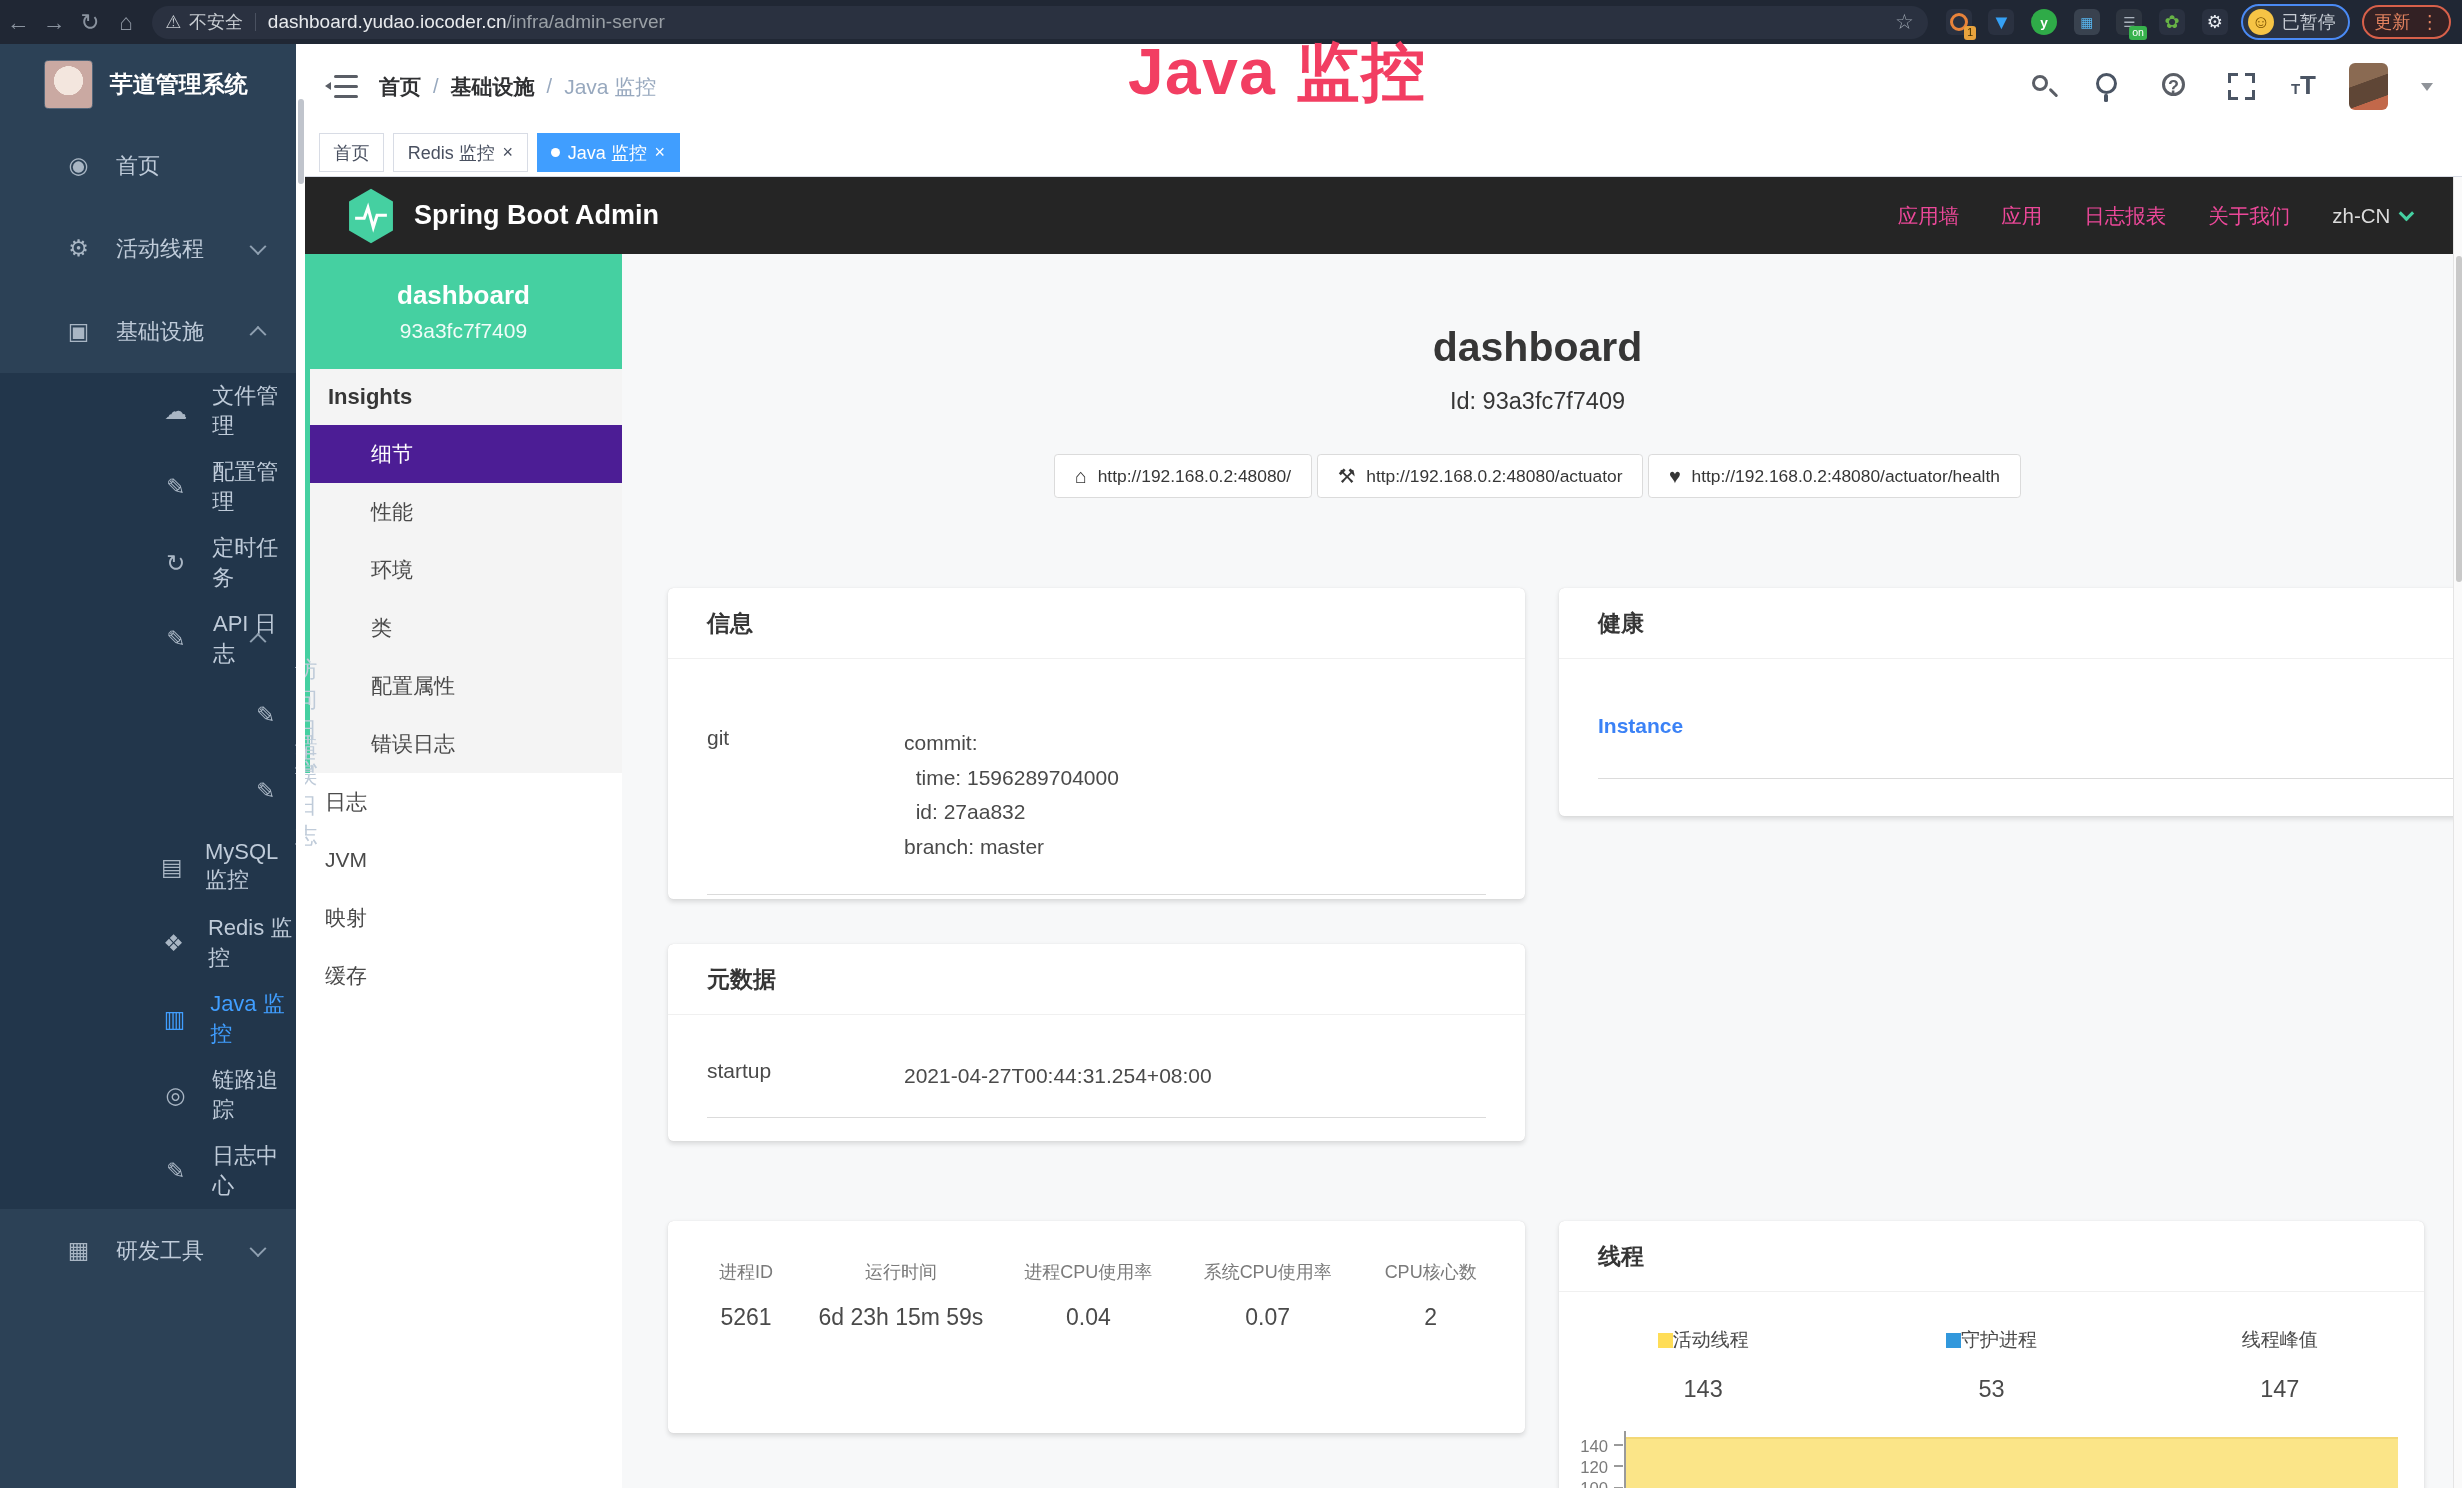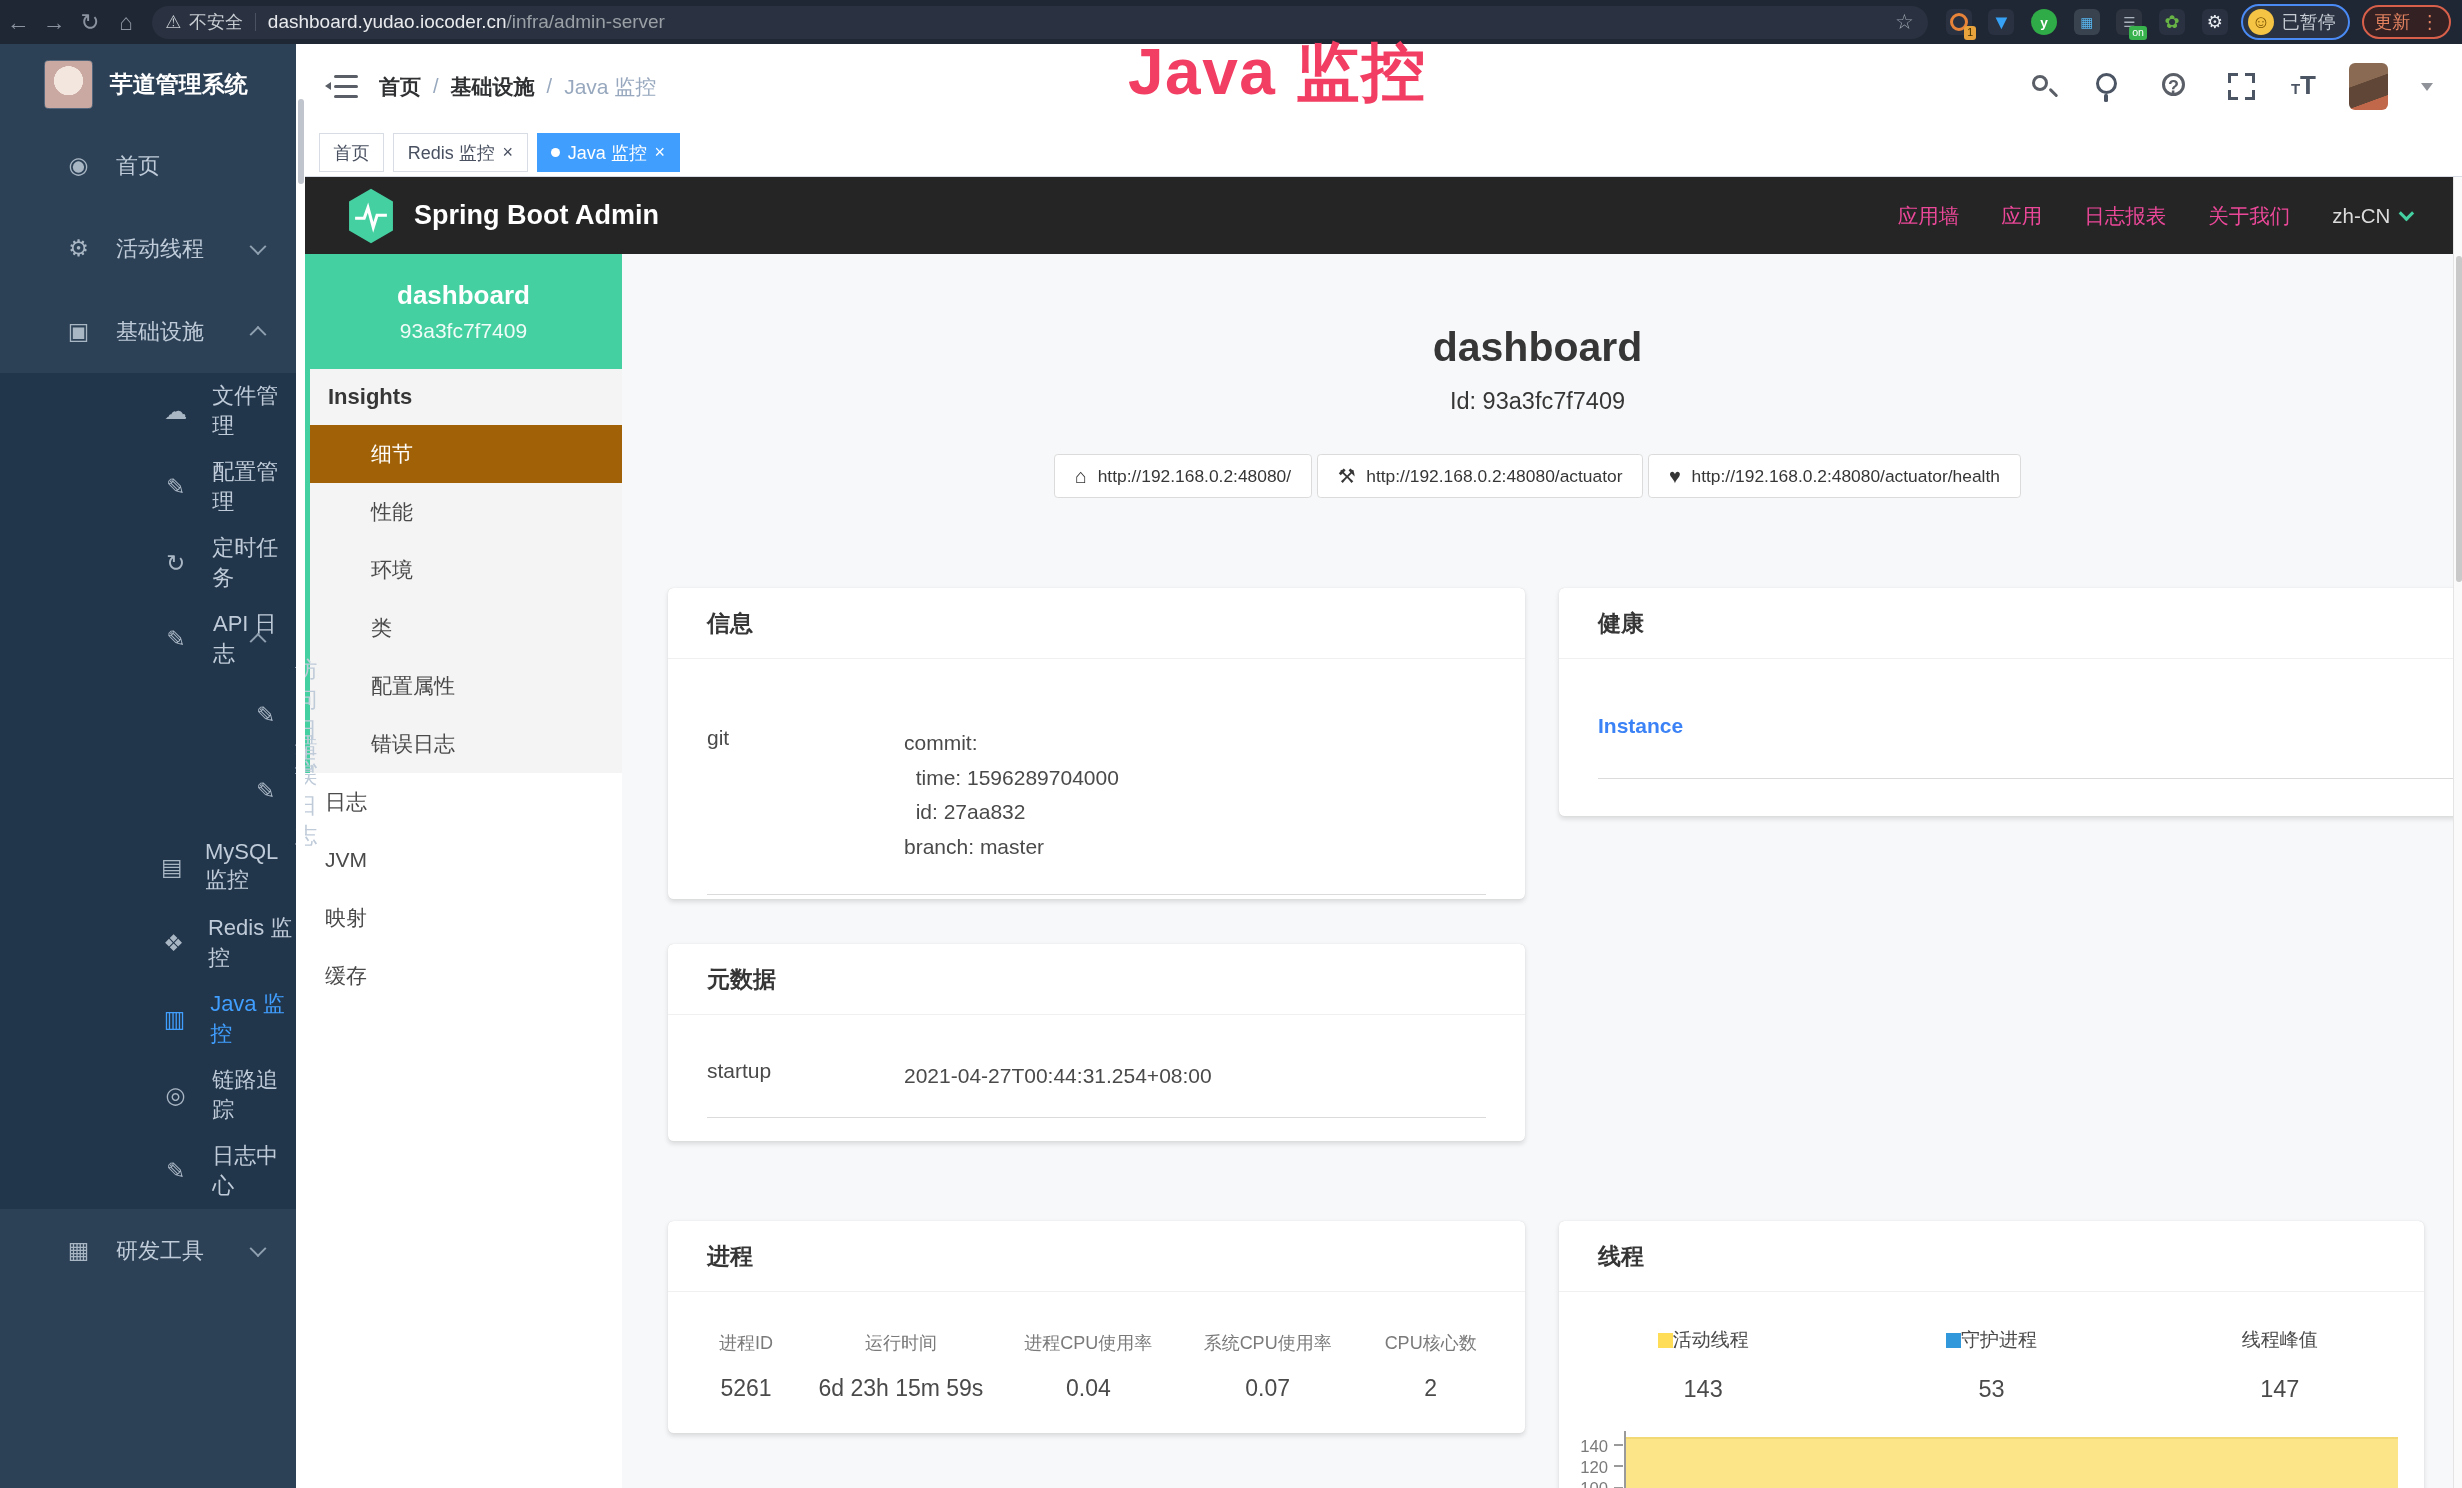--- a/index.html
+++ b/index.html
@@ -116,21 +116,21 @@
   #sba-sidebar { position:absolute; left:305px; top:254px; width:317px; height:1235px; background:#ffffff; z-index:2; }
   #instance-block { height:115px; background:#45d0a1; color:#fff; display:flex; flex-direction:column;
     align-items:center; justify-content:center; gap:7.6px; }
   #instance-block .n { font-size:26px; font-weight:700; }
   #instance-block .i { font-size:21px; color:rgba(255,255,255,.92); }
   #insights-group { background:#f4f4f4; border-left:5.3px solid #45d0a1; }
   #insights-label { height:56px; display:flex; align-items:center; padding-left:18px; font-size:22px; font-weight:700; color:#363636; }
   .sba-item { height:58px; display:flex; align-items:center; font-size:21px; color:#4a4a4a; cursor:pointer; }
   .sba-item.sub { padding-left:61px; }
   .sba-item.root { padding-left:20px; }
-  .sba-item.active { background:#a16207; color:#ffffff; }
+  .sba-item.active { background:#4c1d95; color:#ffffff; }
 
   
   #sba-main { position:absolute; left:622px; top:254px; width:1831px; height:1235px; background:#f7f8f9; z-index:1; }
   #inst-title { margin-top:70px; text-align:center; font-size:41px; font-weight:700; color:#363636; }
   #inst-id { margin-top:17px; text-align:center; font-size:23.5px; color:#363636; }
   #links-row { margin-top:39px; display:flex; justify-content:center; gap:4.6px; }
   .link-btn { height:44px; background:#fff; border:0.8px solid #dbdbdb; border-radius:3.8px; display:flex;
     align-items:center; gap:10.6px; padding:0 20px; font-size:17.4px; color:#363636; cursor:pointer; }
   .link-btn .lic { font-size:20px; color:#363636; }
 
@@ -423,23 +423,20 @@
     </div>
     <div class="kv-body" style="padding-top:44px;">
       <div class="kv-row" style="padding-bottom:23px;">
         <span class="kv-label">startup</span>
         <span class="kv-value">2021-04-27T00:44:31.254+08:00</span>
       </div>
     </div>
   </div>
 
   <div class="card" style="left:46px; top:967px; width:857px; height:212px;">
-    <div class="card-header">
-      <span>进程</span>
-    </div>
     <div style="padding:39px 21px 0;">
       <table class="proc">
         <tbody>
             <tr>
           <th style="width:14%;">进程ID</th>
           <th style="width:24%;">运行时间</th>
           <th style="width:22%;">进程CPU使用率</th>
           <th style="width:22%;">系统CPU使用率</th>
           <th style="width:18%;">CPU核心数</th>
         </tr>

